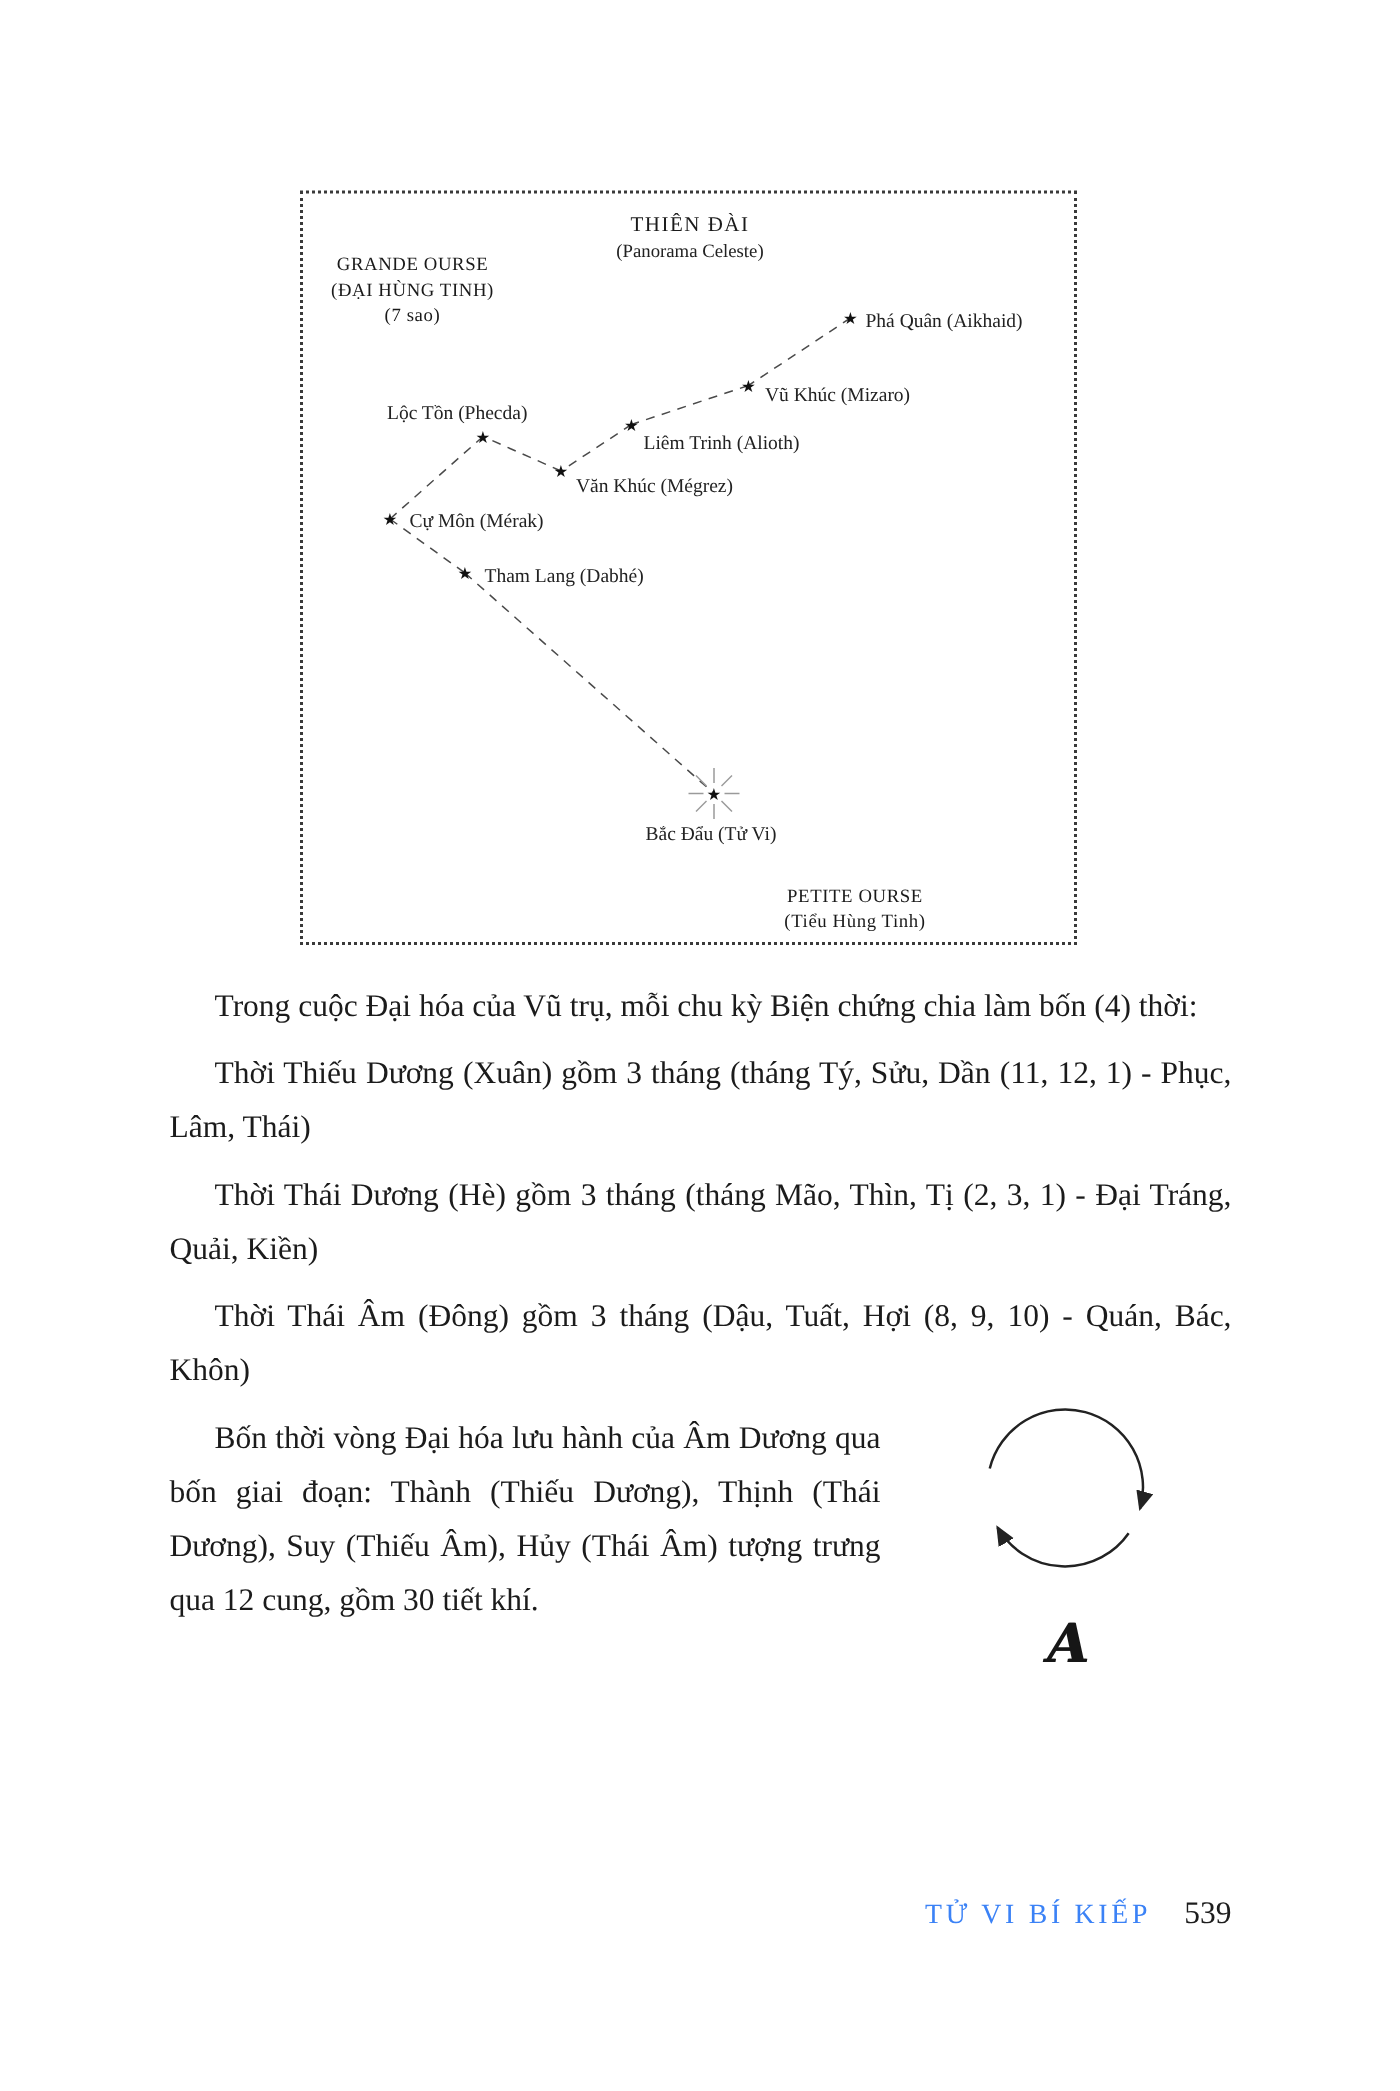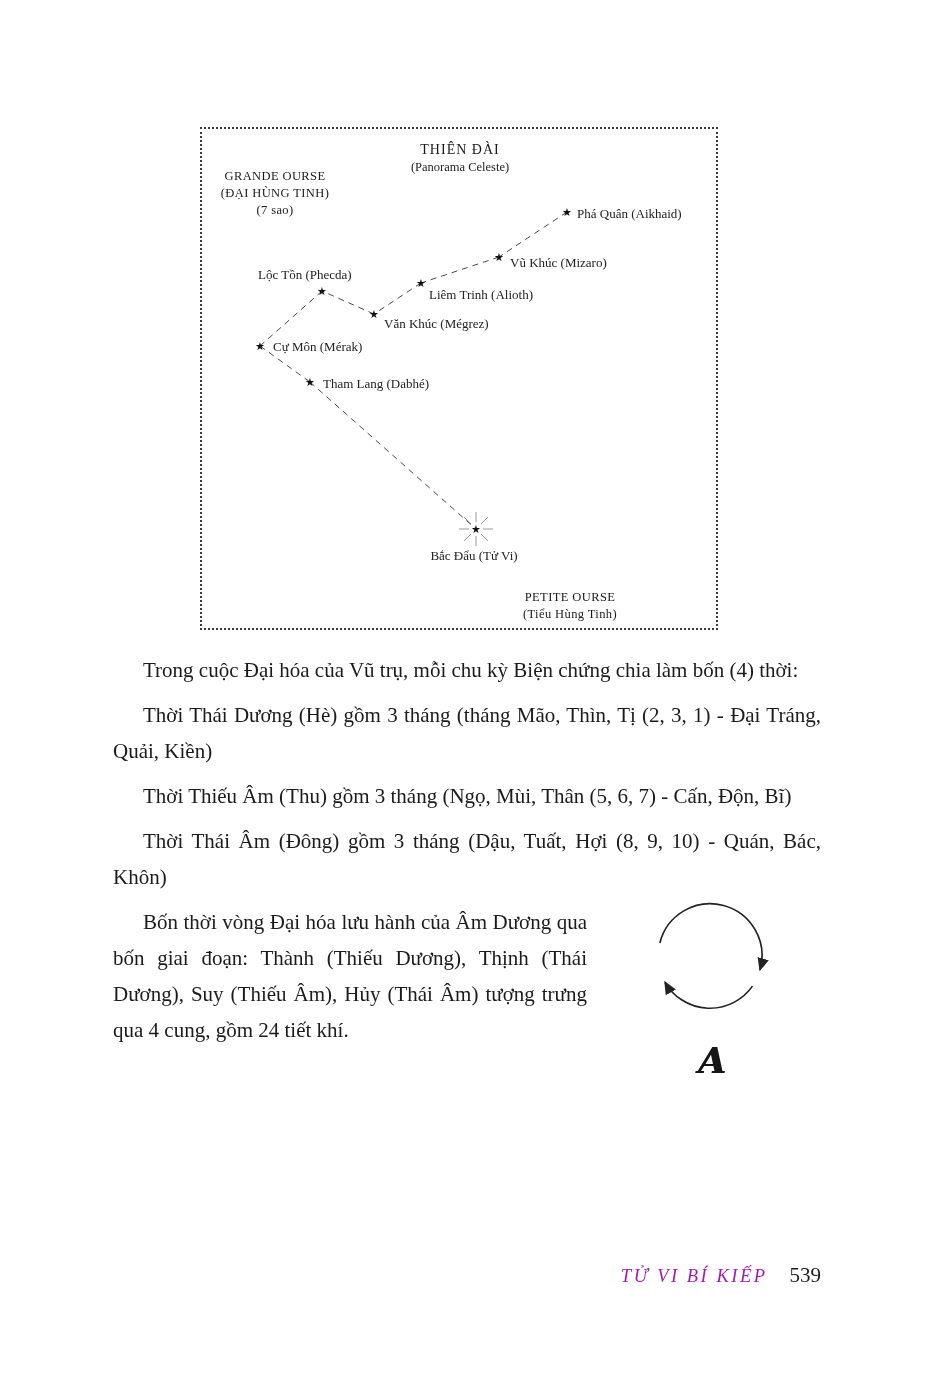--- a/index.html
+++ b/index.html
@@ -58,22 +58,21 @@
   }
   
   .footer{
     position:absolute;
     right:112px;top:1263px;
     white-space:nowrap;
   }
   .running-title{
     font-size:18.5px;
     letter-spacing:2.5px;
-    color:#a21caf;
-    font-style:italic;
+    color:#3b82f6;
   }
   .page-number{
     font-size:21px;
     margin-left:18px;
     color:#1d1d1d;
     margin-top:32px;
   }
 </style>
 </head>
 <body>
@@ -137,38 +136,38 @@
         <text class="dg-label" x="182" y="199">Văn Khúc (Mégrez)</text>
         <text class="dg-label" x="71" y="222">Cự Môn (Mérak)</text>
         <text class="dg-label" x="121" y="259">Tham Lang (Dabhé)</text>
         <text class="dg-label" x="272" y="431" text-anchor="middle">Bắc Đẩu (Tử Vi)</text>
       </g>
     </svg>
   </div>
 
   <div class="body-text">
     <p>Trong cuộc Đại hóa của Vũ trụ, mỗi chu kỳ Biện chứng chia làm bốn (4) thời:</p>
+    <p>Thời Thiếu Dương (Xuân) gồm 3 tháng (tháng Tý, Sửu, Dần (11, 12, 1) - Phục, Lâm, Thái)</p>
     <p>Thời Thái Dương (Hè) gồm 3 tháng (tháng Mão, Thìn, Tị (2, 3, 1) - Đại Tráng, Quải, Kiền)</p>
-    <p>Thời Thiếu Âm (Thu) gồm 3 tháng (Ngọ, Mùi, Thân (5, 6, 7) - Cấn, Độn, Bĩ)</p>
     <p>Thời Thái Âm (Đông) gồm 3 tháng (Dậu, Tuất, Hợi (8, 9, 10) - Quán, Bác, Khôn)</p>
 
     <div class="last-block">
       <div class="figure">
         <svg width="150" height="140" viewBox="0 0 140 135">
           <defs>
             <marker id="arrh" markerWidth="9" markerHeight="8" refX="7" refY="3.5" orient="auto">
               <path d="M0,0 L8,3.5 L0,7 z" fill="#222"></path>
             </marker>
           </defs>
           <path class="cycle-arc" d="M 19.7 51.1 A 50 50 0 1 1 116.3 76.9" marker-end="url(#arrh)"></path>
           <path class="cycle-arc" d="M 109 92.7 A 50 50 0 0 1 24.7 89" marker-end="url(#arrh)"></path>
         </svg>
         <div class="ornament">A</div>
       </div>
-      <p>Bốn thời vòng Đại hóa lưu hành của Âm Dương qua bốn giai đoạn: Thành (Thiếu Dương), Thịnh (Thái Dương), Suy (Thiếu Âm), Hủy (Thái Âm) tượng trưng qua 4 cung, gồm 24 tiết khí.</p>
+      <p>Bốn thời vòng Đại hóa lưu hành của Âm Dương qua bốn giai đoạn: Thành (Thiếu Dương), Thịnh (Thái Dương), Suy (Thiếu Âm), Hủy (Thái Âm) tượng trưng qua 12 cung, gồm 30 tiết khí.</p>
     </div>
   </div>
 
   <div class="footer">
     <span class="running-title">TỬ VI BÍ KIẾP</span>
     <span class="page-number">539</span>
   </div>
 
 </div>
 

